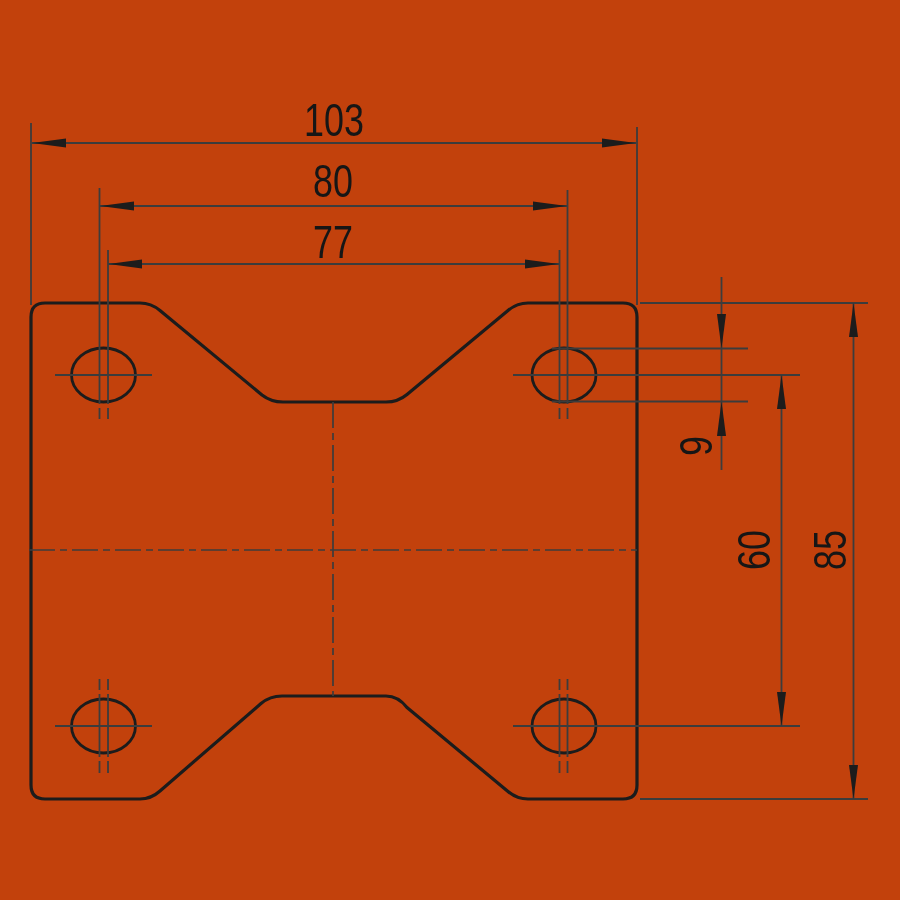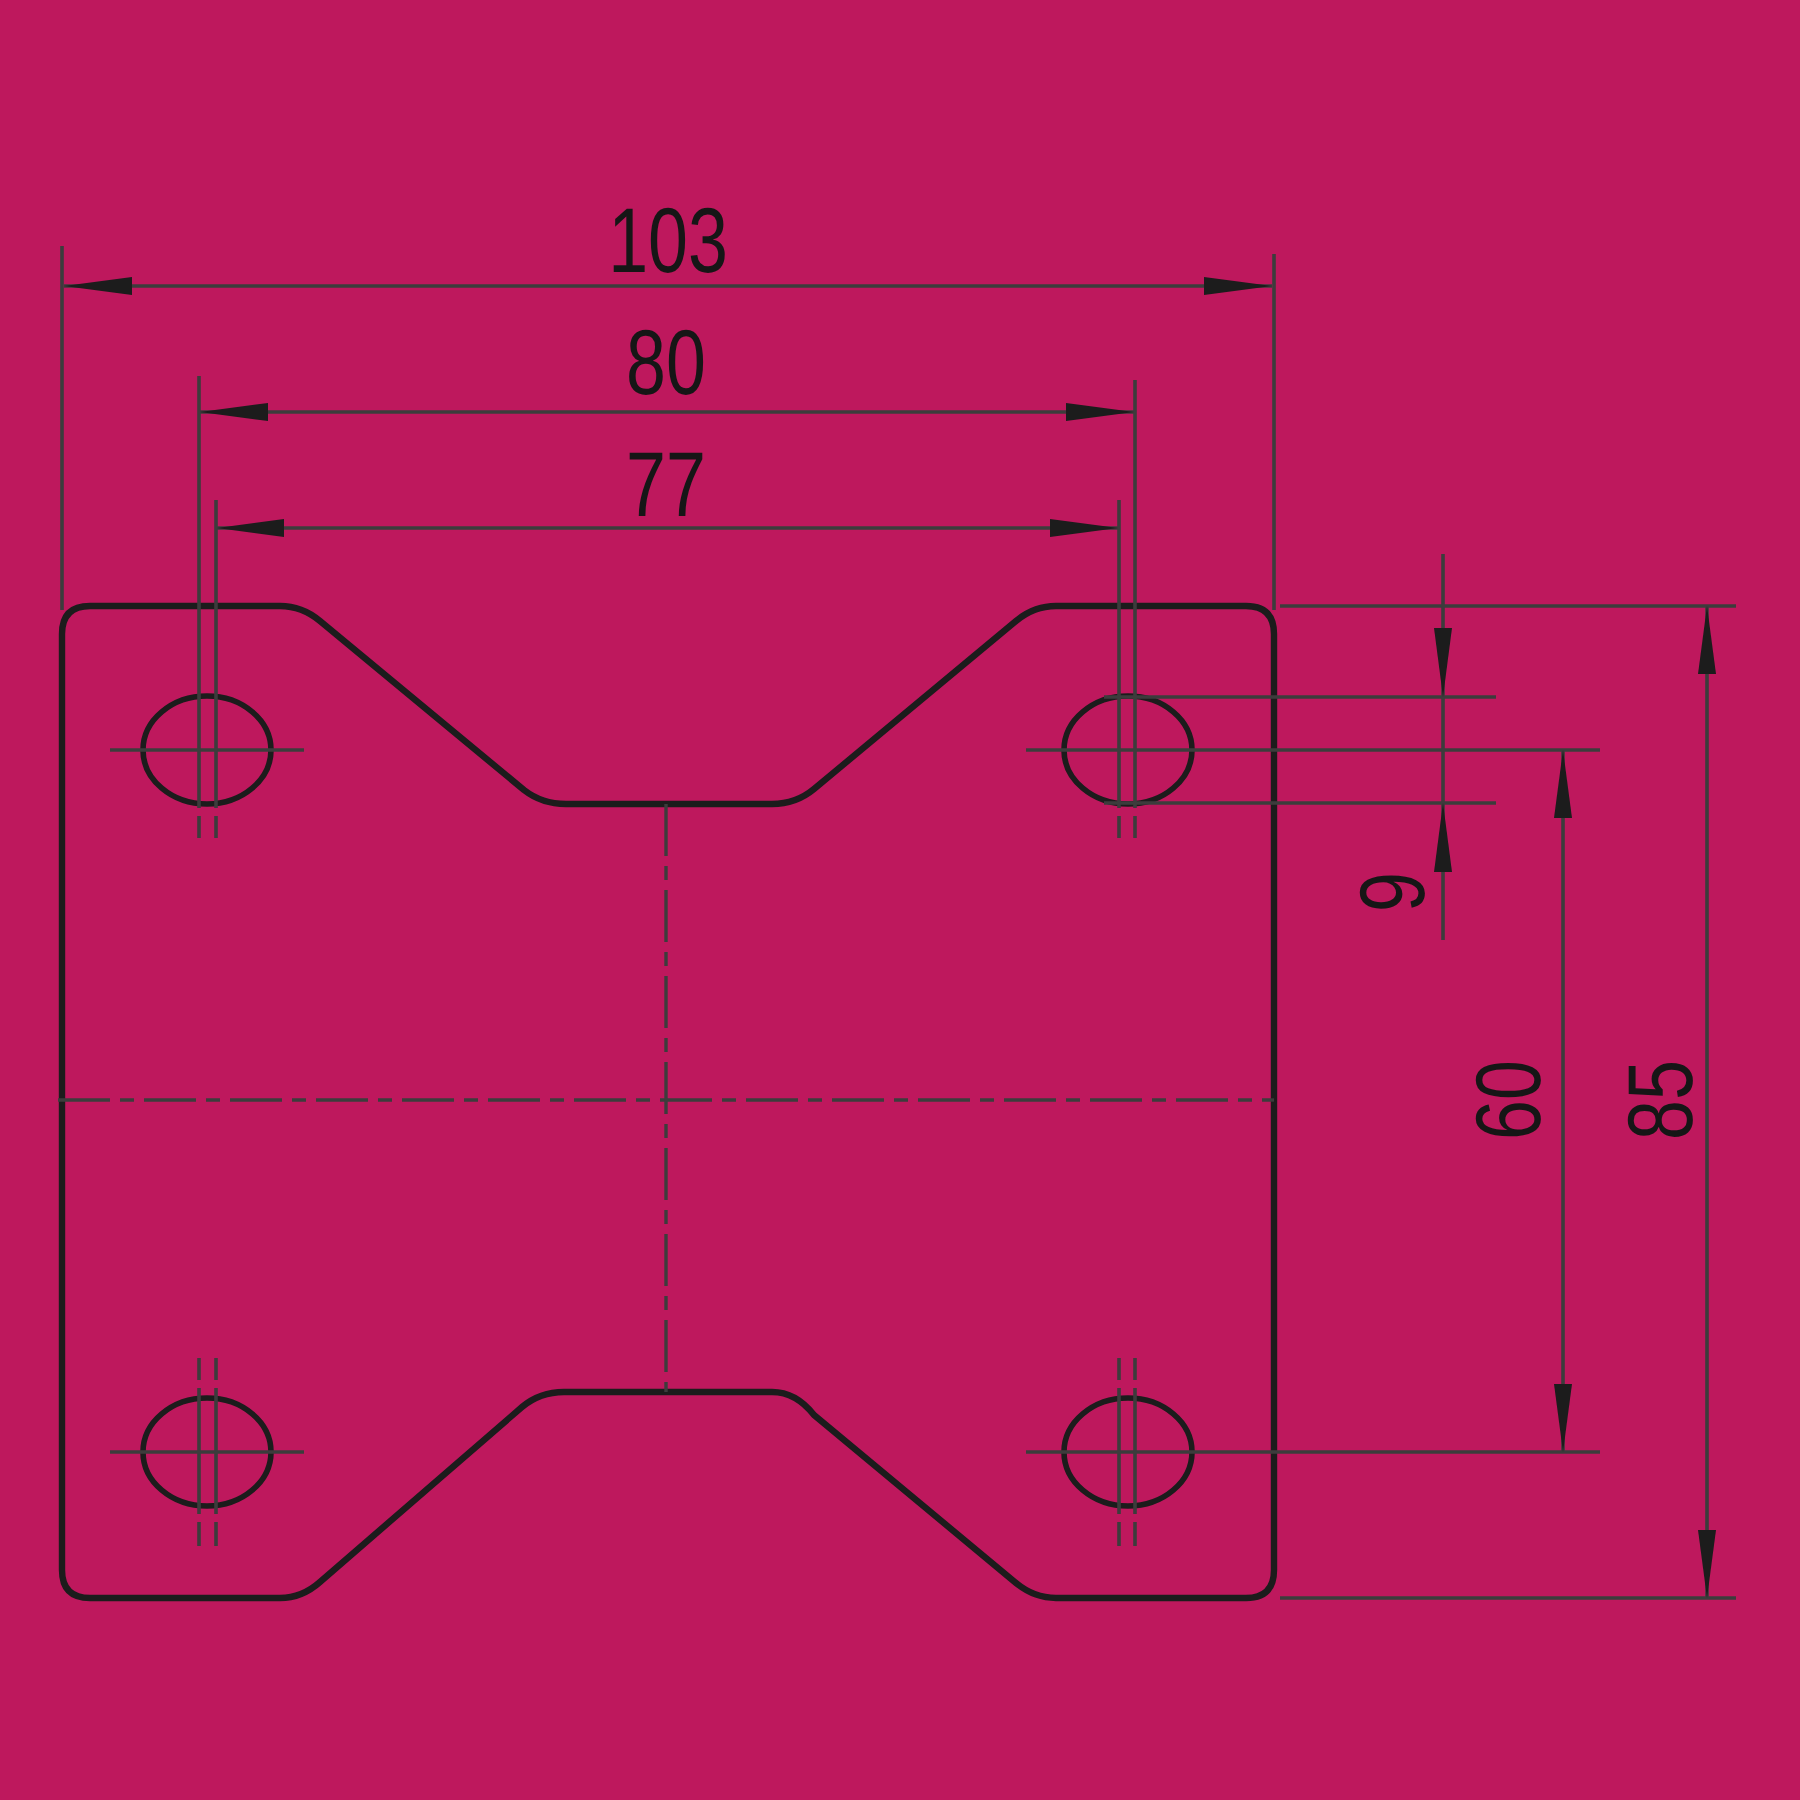--- a/index.html
+++ b/index.html
@@ -7,21 +7,21 @@
     padding: 0;
     width: 900px;
     height: 900px;
     background: #ffffff;
     font-family: "Liberation Sans", sans-serif;
   }
   .stage {
     position: relative;
     width: 900px;
     height: 900px;
-    background: #be185d;
+    background: #c2410c;
     overflow: hidden;
   }
   svg { display: block; }
   .outline {
     fill: none;
     stroke: #1c1c1c;
     stroke-width: 3.2;
     stroke-linejoin: round;
   }
   .hole {

